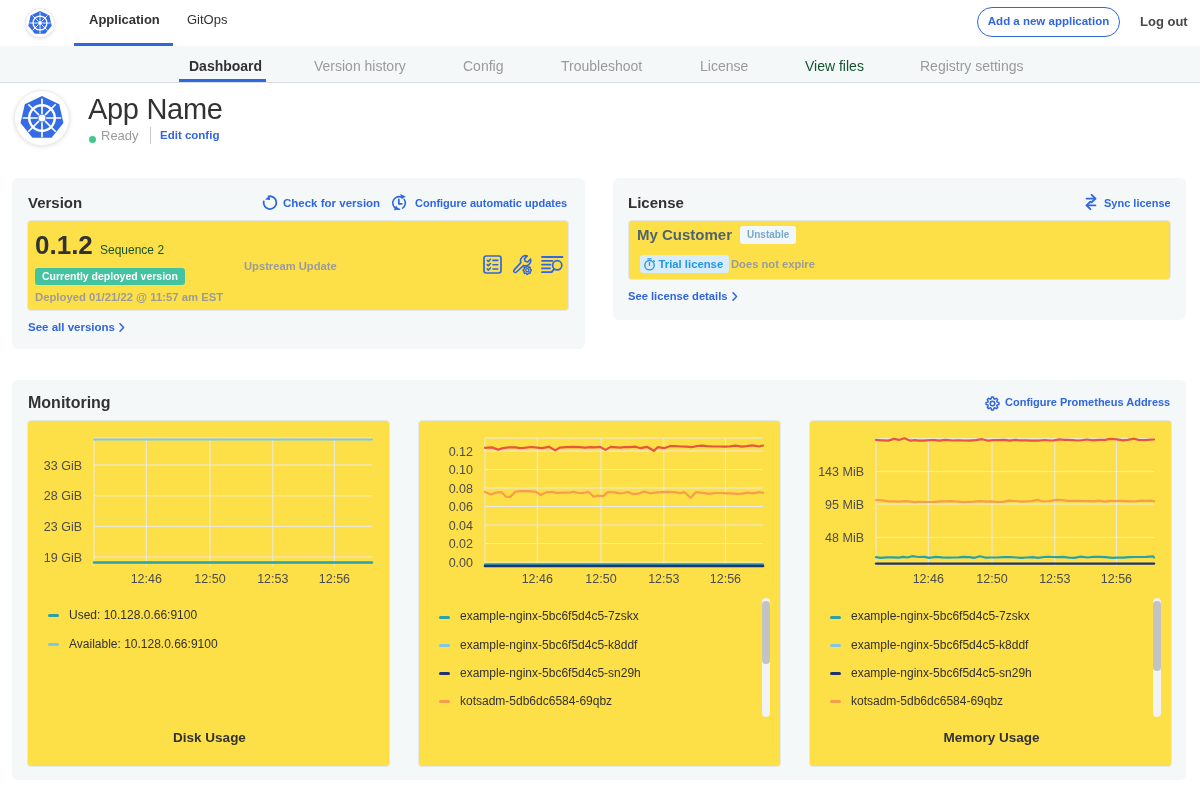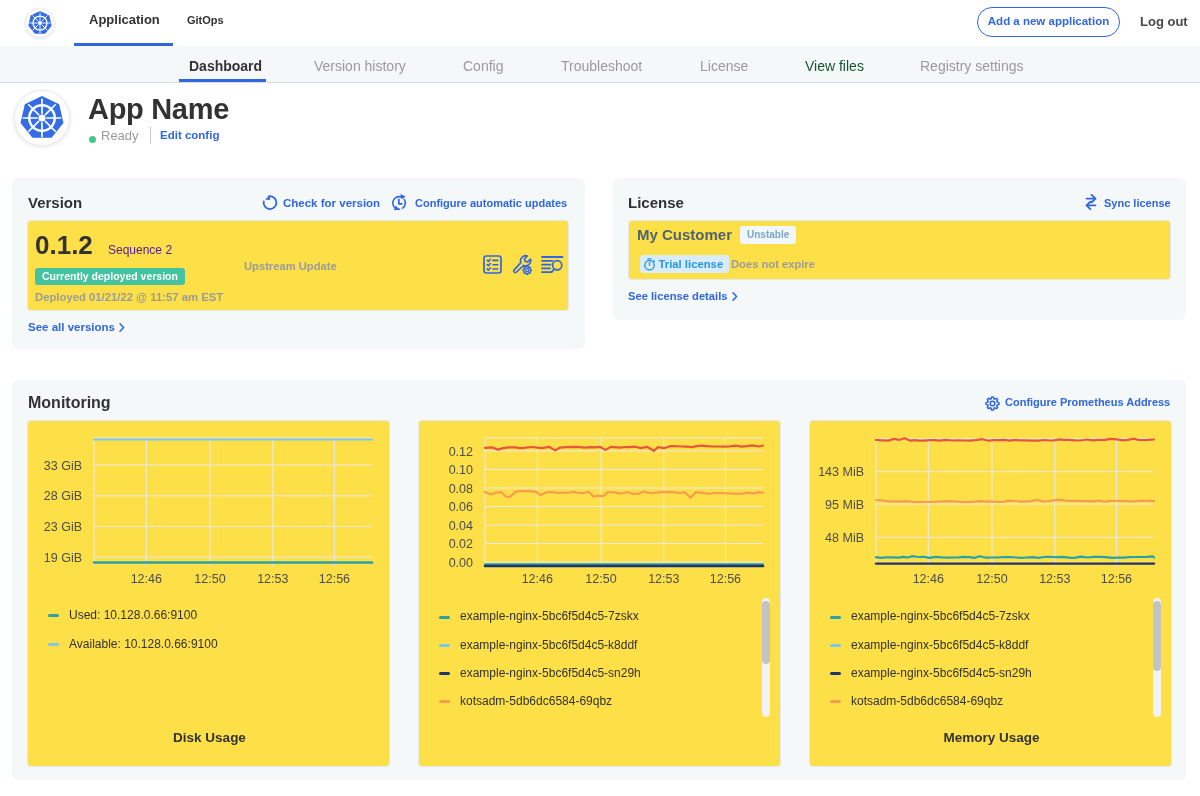--- a/index.html
+++ b/index.html
@@ -24,21 +24,21 @@
       <line x1="14.64" y1="12.00" x2="22.20" y2="12.00" stroke="#fff" stroke-width="0.91" stroke-linecap="round"></line>
       <line x1="13.87" y1="13.87" x2="19.21" y2="19.21" stroke="#fff" stroke-width="0.91" stroke-linecap="round"></line>
       <line x1="12.00" y1="14.64" x2="12.00" y2="22.20" stroke="#fff" stroke-width="0.91" stroke-linecap="round"></line>
       <line x1="10.13" y1="13.87" x2="4.79" y2="19.21" stroke="#fff" stroke-width="0.91" stroke-linecap="round"></line>
       <line x1="9.36" y1="12.00" x2="1.80" y2="12.00" stroke="#fff" stroke-width="0.91" stroke-linecap="round"></line>
       <line x1="10.13" y1="10.13" x2="4.79" y2="4.79" stroke="#fff" stroke-width="0.91" stroke-linecap="round"></line>
       <circle cx="12.0" cy="12.0" r="1.92" fill="#fff"></circle>
     </svg></div>
 <div class="abs" style="left:89px;top:0;height:40px;line-height:40px;font-size:13px;font-weight:700;color:#323232;">Application</div>
 <div class="abs" style="left:74px;top:43px;width:99px;height:3px;background:#3066e0;"></div>
-<div class="abs" style="left:187px;top:0;height:40px;line-height:40px;font-size:11px;font-weight:700;color:#323232;">GitOps</div>
+<div class="abs" style="left:187px;top:0;height:40px;line-height:40px;font-size:13px;font-weight:400;color:#323232;">GitOps</div>
 <div class="abs" style="left:977px;top:7px;width:143px;height:30px;border:1.5px solid #3066e0;border-radius:16px;text-align:center;line-height:27px;font-size:11.5px;font-weight:700;color:#3066e0;">Add a new application</div>
 <div class="abs" style="left:1140px;top:0;height:44px;line-height:44px;font-size:13px;font-weight:700;color:#484848;">Log out</div>
 
 <div class="abs" style="left:0;top:46px;width:1200px;height:37px;background:#f4f8f9;border-bottom:1px solid #d6dbdd;"></div>
 <div class="abs" style="left:189px;top:48px;height:36px;line-height:36px;font-size:14px;font-weight:700;color:#323232;">Dashboard</div>
 <div class="abs" style="left:179px;top:79px;width:87px;height:3px;background:#3066e0;"></div>
 <div class="abs" style="left:314px;top:48px;height:36px;line-height:36px;font-size:14px;color:#9a9a9a;">Version history</div>
 <div class="abs" style="left:463px;top:48px;height:36px;line-height:36px;font-size:14px;color:#9a9a9a;">Config</div>
 <div class="abs" style="left:561px;top:48px;height:36px;line-height:36px;font-size:14px;color:#9a9a9a;">Troubleshoot</div>
 <div class="abs" style="left:700px;top:48px;height:36px;line-height:36px;font-size:14px;color:#9a9a9a;">License</div>
@@ -52,21 +52,21 @@
       <line x1="22.00" y1="17.16" x2="22.00" y2="3.30" stroke="#fff" stroke-width="1.67" stroke-linecap="round"></line>
       <line x1="25.42" y1="18.58" x2="35.22" y2="8.78" stroke="#fff" stroke-width="1.67" stroke-linecap="round"></line>
       <line x1="26.84" y1="22.00" x2="40.70" y2="22.00" stroke="#fff" stroke-width="1.67" stroke-linecap="round"></line>
       <line x1="25.42" y1="25.42" x2="35.22" y2="35.22" stroke="#fff" stroke-width="1.67" stroke-linecap="round"></line>
       <line x1="22.00" y1="26.84" x2="22.00" y2="40.70" stroke="#fff" stroke-width="1.67" stroke-linecap="round"></line>
       <line x1="18.58" y1="25.42" x2="8.78" y2="35.22" stroke="#fff" stroke-width="1.67" stroke-linecap="round"></line>
       <line x1="17.16" y1="22.00" x2="3.30" y2="22.00" stroke="#fff" stroke-width="1.67" stroke-linecap="round"></line>
       <line x1="18.58" y1="18.58" x2="8.78" y2="8.78" stroke="#fff" stroke-width="1.67" stroke-linecap="round"></line>
       <circle cx="22.0" cy="22.0" r="3.52" fill="#fff"></circle>
     </svg></div>
-<div class="abs" style="left:88px;top:89px;height:40px;line-height:40px;font-size:29px;font-weight:700;color:#323232;letter-spacing:-0.3px;">App Name</div>
+<div class="abs" style="left:88px;top:89px;height:40px;line-height:40px;font-size:29px;font-weight:400;color:#323232;letter-spacing:-0.3px;">App Name</div>
 <div class="abs" style="left:89px;top:136px;width:7px;height:7px;border-radius:50%;background:#41c98c;"></div>
 <div class="abs" style="left:101px;top:128px;height:15px;line-height:15px;font-size:13px;font-weight:400;color:#9b9b9b;">Ready</div>
 <div class="abs" style="left:150px;top:127px;width:1px;height:17px;background:#c4c8ca;"></div>
 <div class="abs" style="left:160px;top:128px;height:15px;line-height:15px;font-size:11.5px;font-weight:700;color:#3066e0;">Edit config</div>
 
 <div class="card" style="left:12px;top:178px;width:573px;height:171px;"></div>
 <div class="abs" style="left:28px;top:194px;height:17px;line-height:17px;font-size:15px;font-weight:700;color:#323232;">Version</div>
 <div class="abs" style="left:261px;top:194px;height:17px;"><svg width="17" height="17" viewBox="0 0 17 17">
       <path d="M 2.7 7.4 A 6.4 6.4 0 1 0 7.7 2.4" fill="none" stroke="#3066e0" stroke-width="1.8" stroke-linecap="round"></path>
       <path d="M 4.0 5.6 L 8.4 1.7 L 9.1 6.1 Z" fill="#3066e0" stroke="none"></path>
@@ -75,21 +75,21 @@
 <div class="abs" style="left:391px;top:193px;height:18px;"><svg width="16" height="19" viewBox="0 0 16 19">
       <path d="M 10.15 4.08 A 6.3 6.3 0 1 0 8.55 16.28" fill="none" stroke="#3066e0" stroke-width="1.6" stroke-linecap="round"></path>
       <path d="M 13.16 6.39 A 6.3 6.3 0 0 1 11.61 15.16" fill="none" stroke="#3066e0" stroke-width="1.6" stroke-linecap="round"></path>
       <path d="M 9.2 1.0 L 14.6 3.4 L 10.6 6.3 Z" fill="#3066e0" stroke="none"></path>
       <path d="M 2.9 17.4 L 7.8 16.0 L 4.9 12.4 Z" fill="#3066e0" stroke="none"></path>
       <path d="M 7.8 6.4 L 7.8 10.8 L 10.8 10.8" fill="none" stroke="#3066e0" stroke-width="1.8" stroke-linecap="round" stroke-linejoin="round"></path>
     </svg></div>
 <div class="abs link" style="left:415px;top:195px;height:16px;line-height:16px;font-size:11px;">Configure automatic updates</div>
 <div class="innercard" style="left:27px;top:220px;width:542px;height:91px;"></div>
 <div class="abs" style="left:35px;top:233px;height:24px;line-height:24px;font-size:26px;font-weight:700;color:#323232;">0.1.2</div>
-<div class="abs" style="left:108px;top:243px;height:14px;line-height:14px;font-size:12px;color:#4c1d95;">Sequence 2</div>
+<div class="abs" style="left:100px;top:243px;height:14px;line-height:14px;font-size:12px;color:#14532d;">Sequence 2</div>
 <div class="abs" style="left:35px;top:267.5px;height:17px;line-height:17px;padding:0 7px;border-radius:3px;background:#43c3a0;font-size:10.5px;font-weight:700;color:#fff;">Currently deployed version</div>
 <div class="abs" style="left:35px;top:291px;height:13px;line-height:13px;font-size:11.3px;font-weight:700;color:#9b9b9b;">Deployed 01/21/22 @ 11:57 am EST</div>
 <div class="abs" style="left:244px;top:259px;height:14px;line-height:14px;font-size:11.2px;font-weight:700;color:#9b9b9b;">Upstream Update</div>
 <div class="abs" style="left:483px;top:255px;height:19px;"><svg width="19" height="19" viewBox="0 0 19 19">
       <rect x="1" y="1" width="17" height="17" rx="2.2" fill="none" stroke="#3066e0" stroke-width="1.7"></rect>
       <path d="M 4.2 5.3 L 5.4 6.5 L 7.4 4.3" fill="none" stroke="#3066e0" stroke-width="1.5" stroke-linecap="round" stroke-linejoin="round"></path>
       <path d="M 4.2 9.6 L 5.4 10.8 L 7.4 8.6" fill="none" stroke="#3066e0" stroke-width="1.5" stroke-linecap="round" stroke-linejoin="round"></path>
       <path d="M 4.2 13.9 L 5.4 15.1 L 7.4 12.9" fill="none" stroke="#3066e0" stroke-width="1.5" stroke-linecap="round" stroke-linejoin="round"></path>
       <line x1="10" y1="5.4" x2="14.8" y2="5.4" stroke="#3066e0" stroke-width="1.6" stroke-linecap="round"></line>
       <line x1="10" y1="9.7" x2="14.8" y2="9.7" stroke="#3066e0" stroke-width="1.6" stroke-linecap="round"></line>

